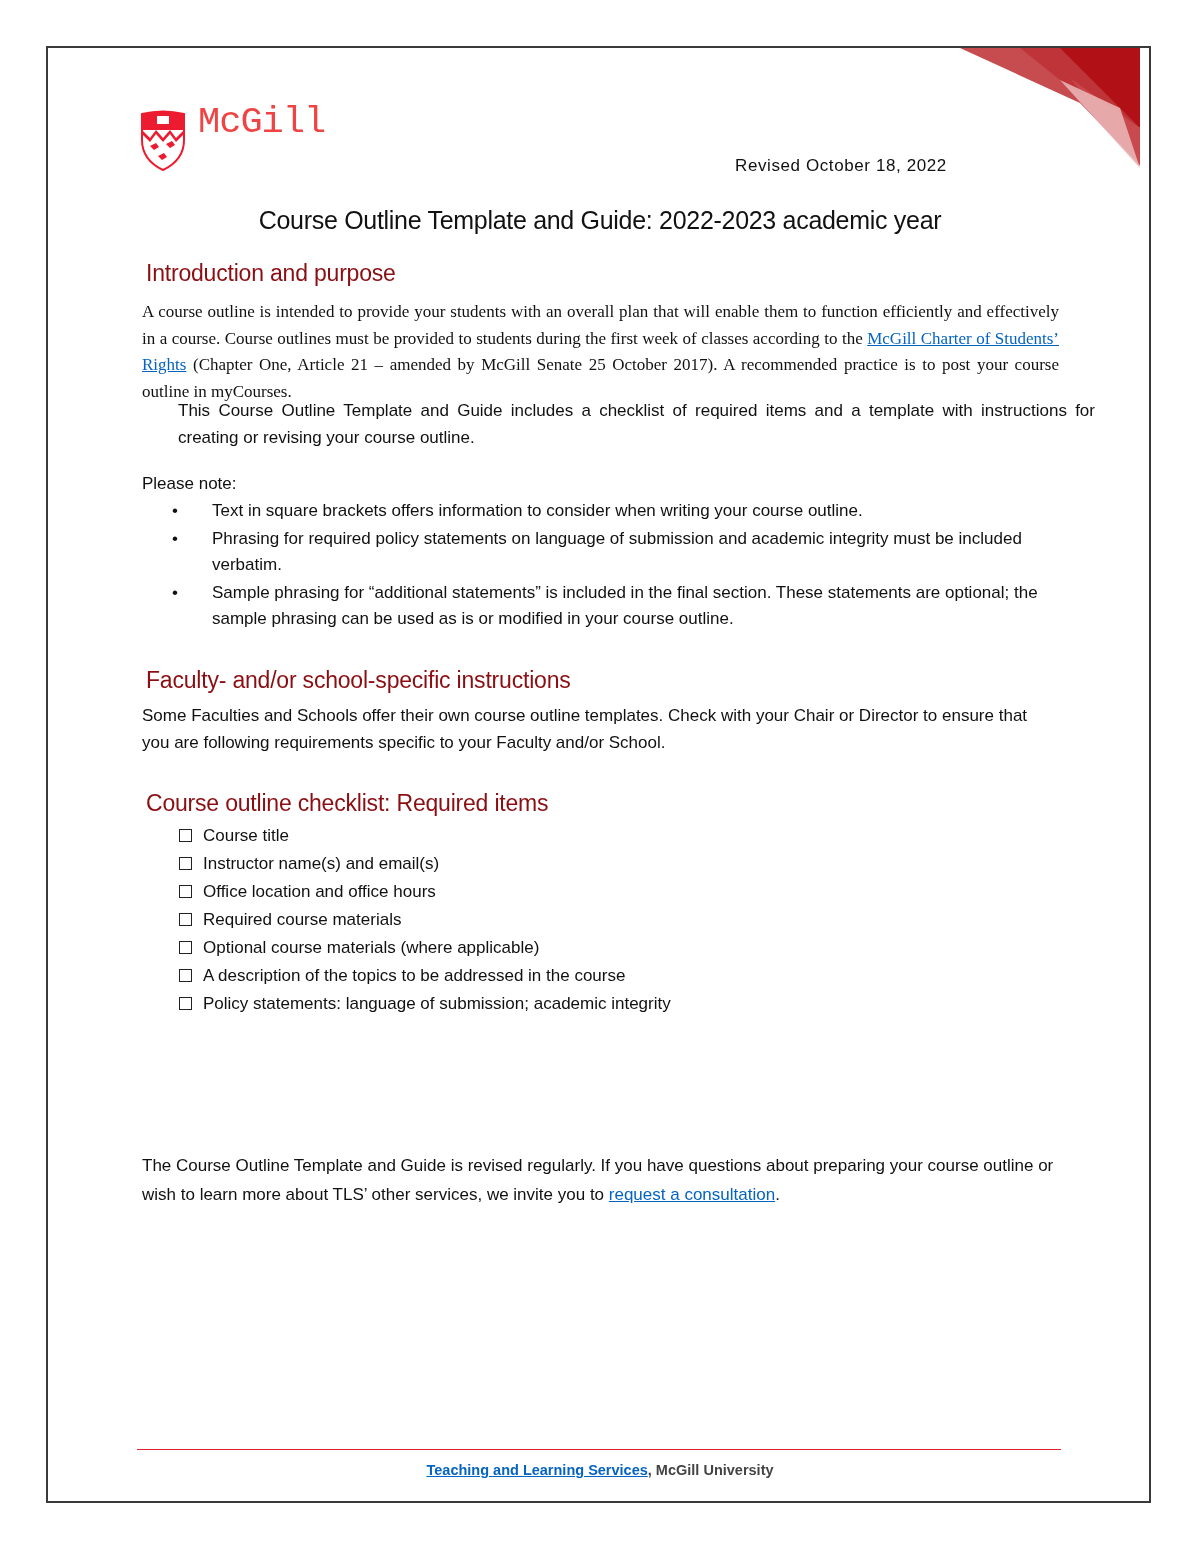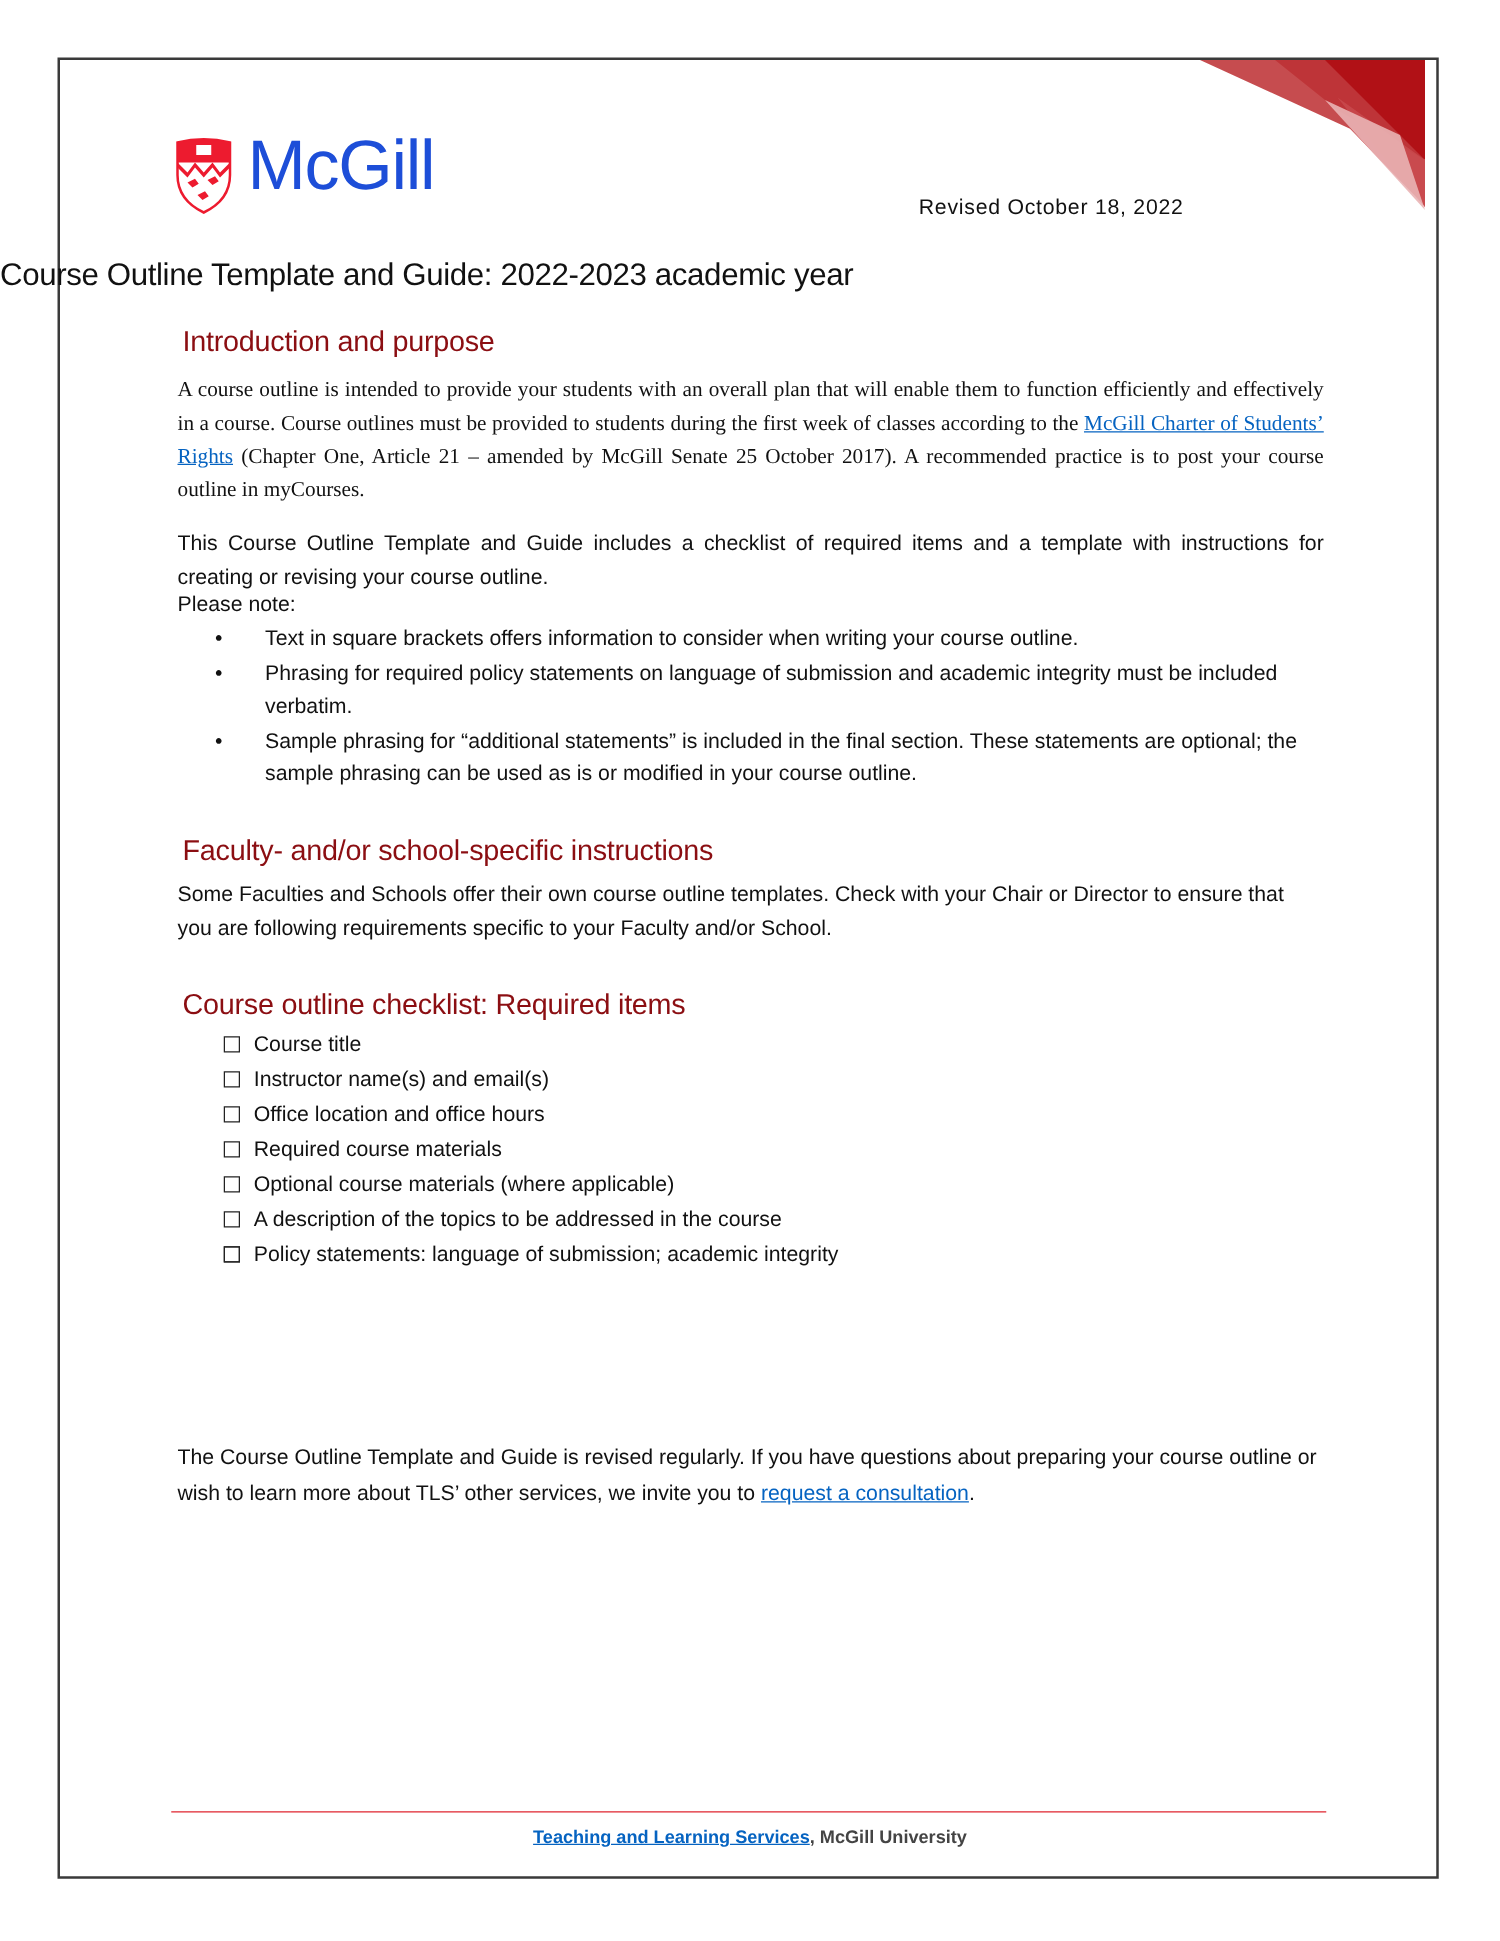--- a/index.html
+++ b/index.html
@@ -2,24 +2,24 @@
 <html><head>
 <meta charset="utf-8">
 <style>
   html, body { margin:0; padding:0; background:#ffffff; }
   body { width:1200px; height:1553px; position:relative; overflow:hidden;
          font-family:"Liberation Sans", "DejaVu Sans", sans-serif; color:#111; }
   .page-border { position:absolute; left:46px; top:46px; width:1105px; height:1457px;
                  border:2px solid #3a3a3a; box-sizing:border-box; }
   .corner-deco { position:absolute; left:960px; top:48px; width:190px; height:125px; }
   .logo { position:absolute; left:140px; top:110px; width:240px; height:68px; }
-  .logo-text { position:absolute; left:58px; top:-6px; font-family:Liberation Sans, sans-serif;
-               font-size:56px; color:#1d4ed8; letter-spacing:-1px; line-height:1; }
+  .logo-text { position:absolute; left:58px; top:-6px; font-family:Liberation Mono, monospace;
+               font-size:37px; color:#ef4444; letter-spacing:-1px; line-height:1; }
   .revised { position:absolute; left:735px; top:156px; font-size:17px; letter-spacing:0.6px; color:#111; }
-  .doc-title { position:absolute; left:0; width:1200px; top:206px; font-size:25px; color:#111; letter-spacing:-0.3px; }
+  .doc-title { position:absolute; left:0; width:1200px; top:206px; text-align:center; font-size:25px; color:#111; letter-spacing:-0.3px; }
   .content { position:absolute; left:142px; width:917px; top:0; }
   h2 { position:absolute; left:0; margin:4px; font-weight:normal; color:#8b0e12; font-size:23px; letter-spacing:-0.2px; }
   .para { position:absolute; left:0; width:917px; font-size:17px; line-height:26.5px; text-align:justify; color:#111; margin:0; }
   .para.left { text-align:left; }
   a.link { color:#0563c1; text-decoration:underline; }
   ul.bullets { position:absolute; left:0; width:917px; margin:0; padding:0; list-style:none; font-size:17px; line-height:26.5px; }
   ul.bullets li { position:relative; padding-left:70px; margin-bottom:1px; }
   ul.bullets li .bullet { position:absolute; left:30px; top:0; }
   ul.checklist { position:absolute; left:36px; width:880px; margin:0; padding:0; list-style:none; font-size:17px; line-height:26px; }
   ul.checklist li { position:relative; padding-left:25px; margin-bottom:2px; }
@@ -54,21 +54,21 @@
 <div class="revised">Revised October 18, 2022</div>
 <div class="doc-title">Course Outline Template and Guide: 2022-2023 academic year</div>
 
 <div class="content">
   <h2 style="top:256px;">Introduction and purpose</h2>
 
   <p class="para" style="top:299px;font-family:Liberation Serif, serif;">
     <span>A course outline is intended to provide your students with an overall plan that will enable them to function efficiently and effectively in a course. Course outlines must be provided to students during the first week of classes according to the </span><a class="link" href="#">McGill Charter of Students’ Rights</a><span> (Chapter One, Article 21 – amended by McGill Senate 25 October 2017). A recommended practice is to post your course outline in myCourses.</span>
   </p>
 
-  <p class="para" style="top:422px;">This Course Outline Template and Guide includes a checklist of required items and a template with instructions for creating or revising your course outline.</p>
+  <p class="para" style="top:398px;margin-left:36px;">This Course Outline Template and Guide includes a checklist of required items and a template with instructions for creating or revising your course outline.</p>
   <p class="para left" style="top:471px;">Please note:</p>
 
   <ul class="bullets" style="top:498px;">
     <li><span class="bullet">•</span><span>Text in square brackets offers information to consider when writing your course outline.</span></li>
     <li><span class="bullet">•</span><span>Phrasing for required policy statements on language of submission and academic integrity must be included verbatim.</span></li>
     <li><span class="bullet">•</span><span>Sample phrasing for “additional statements” is included in the final section. These statements are optional; the sample phrasing can be used as is or modified in your course outline.</span></li>
   </ul>
 
   <h2 style="top:663px;">Faculty- and/or school-specific instructions</h2>
   <p class="para left" style="top:703px;width:905px;">Some Faculties and Schools offer their own course outline templates. Check with your Chair or Director to ensure that you are following requirements specific to your Faculty and/or School.</p>

